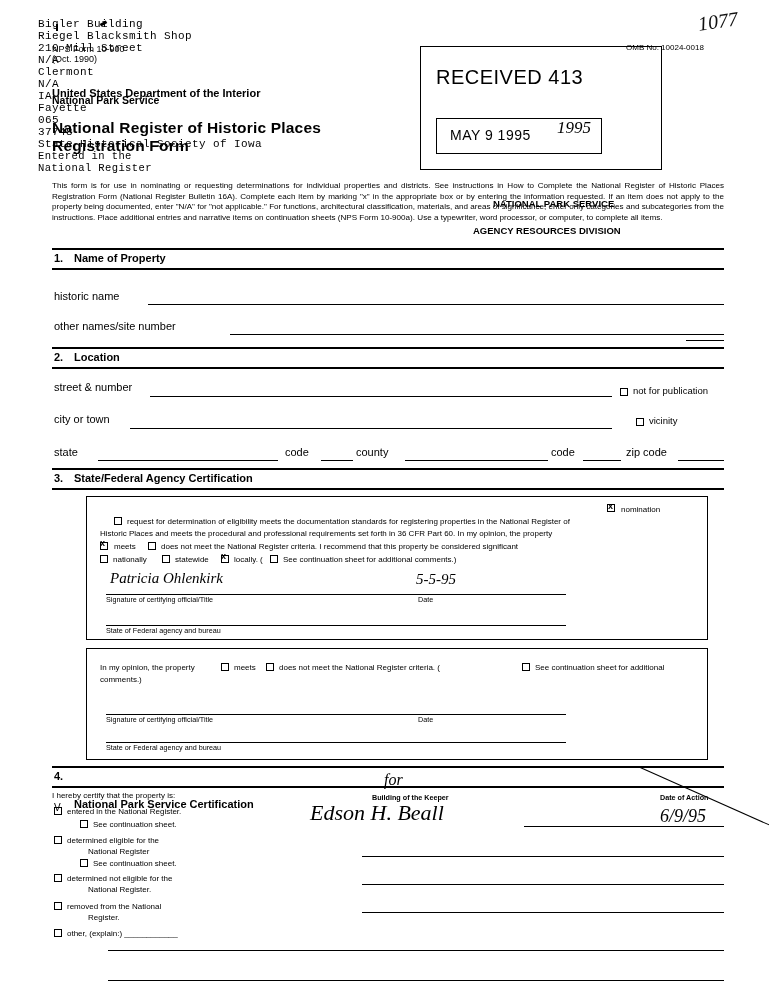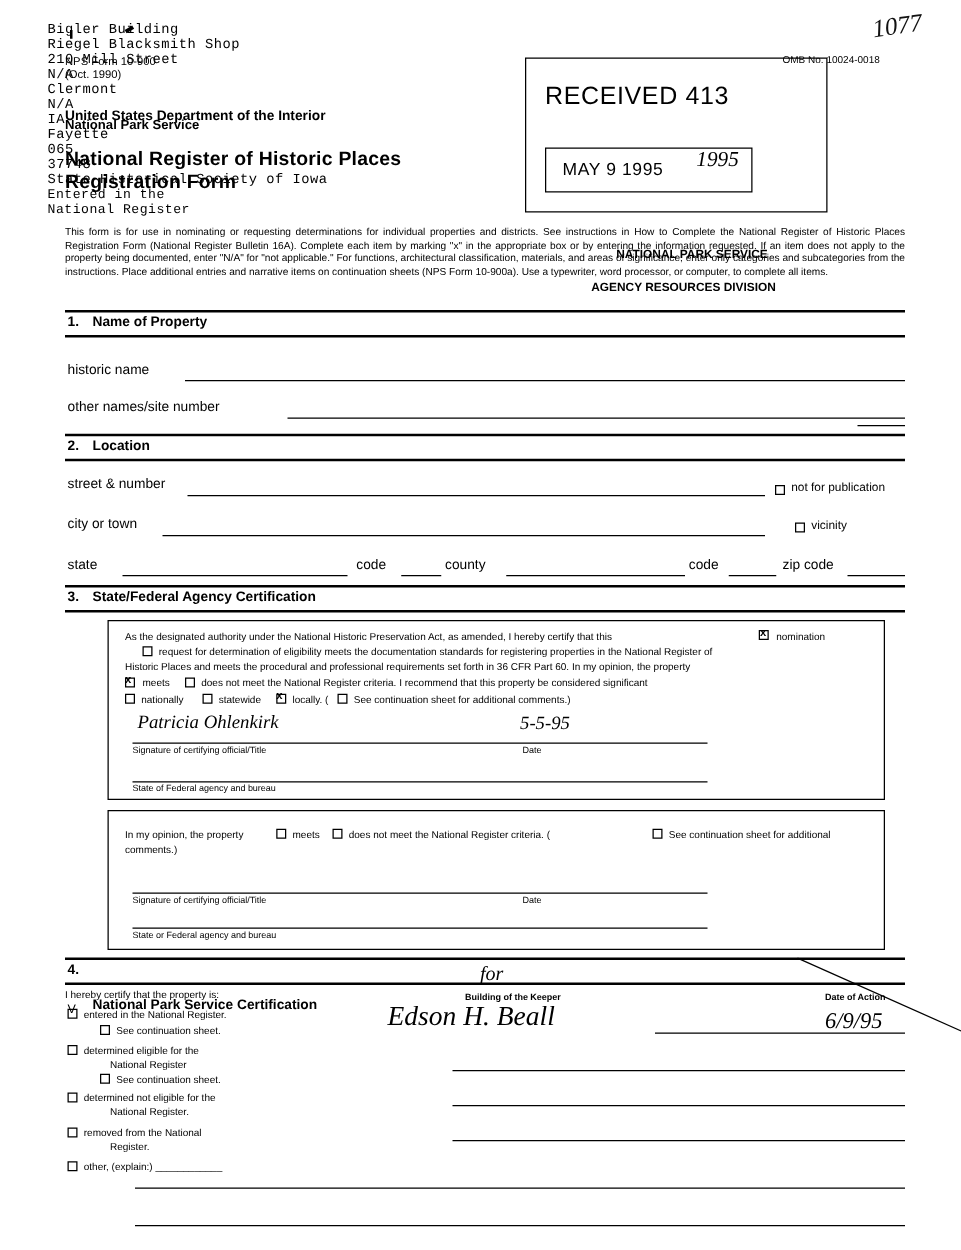--- a/index.html
+++ b/index.html
@@ -114,21 +114,20 @@
   <div class="typed" style="left:645px;top:420px;">37748</div>
   <div class="rule" style="left:640px;top:442px;width:46px;"></div>
 
   <div class="rule" style="left:14px;top:450px;width:672px;height:2px;"></div>
   <div class="hdr" style="left:16px;top:454px;">3.</div>
   <div class="hdr" style="left:36px;top:454px;">State/Federal Agency Certification</div>
   <div class="rule" style="left:14px;top:470px;width:672px;height:1.6px;"></div>
 
   <div class="cert-box" style="left:48px;top:478px;width:620px;height:142px;"></div>
 
-  <div class="t small" style="left:62px;top:487px;">As the designated authority under the National Historic Preservation Act, as amended, I hereby certify that this</div>
   <div class="cb" style="left:569px;top:486px;"></div>
   <div class="t small" style="left:570px;top:484px;font-size:9px;font-weight:bold;">x</div>
   <div class="t small" style="left:583px;top:487px;">nomination</div>
 
   <div class="cb" style="left:76px;top:499px;"></div>
   <div class="t small" style="left:89px;top:499px;">request for determination of eligibility meets the documentation standards for registering properties in the National Register of</div>
   <div class="t small" style="left:62px;top:511px;">Historic Places and meets the procedural and professional requirements set forth in 36 CFR Part 60. In my opinion, the property</div>
 
   <div class="cb" style="left:62px;top:524px;"></div>
   <div class="t small" style="left:62px;top:521px;font-size:9px;font-weight:bold;">x</div>

